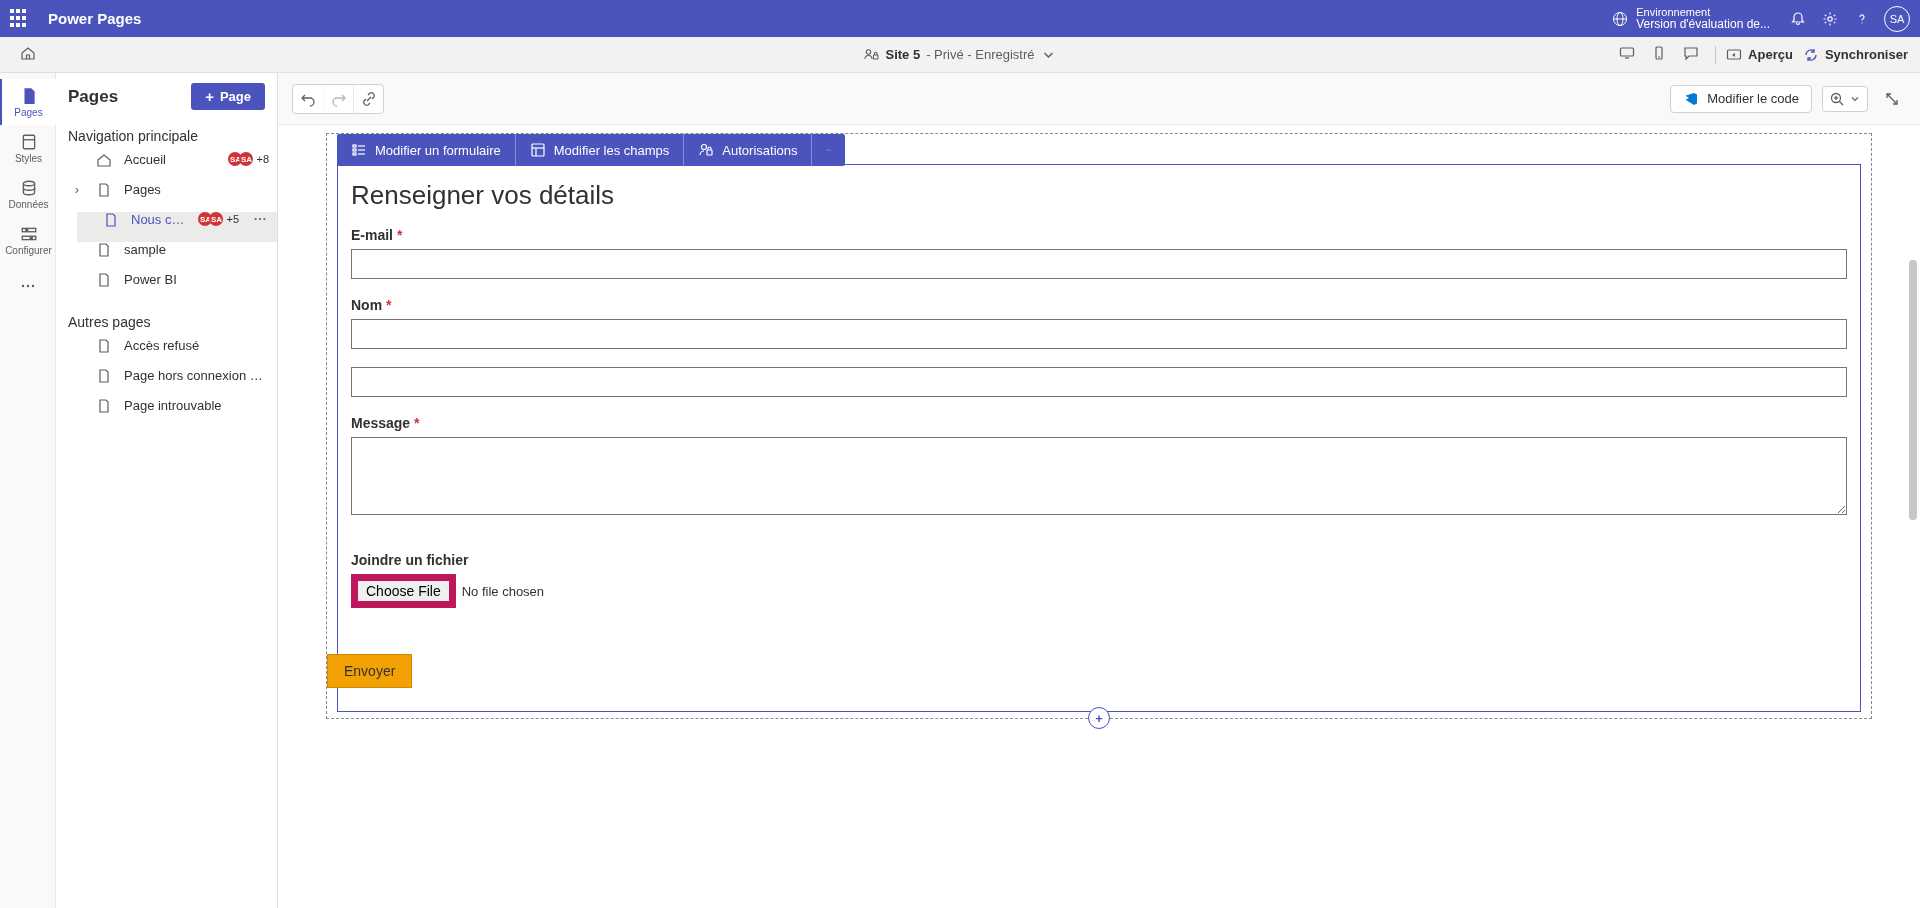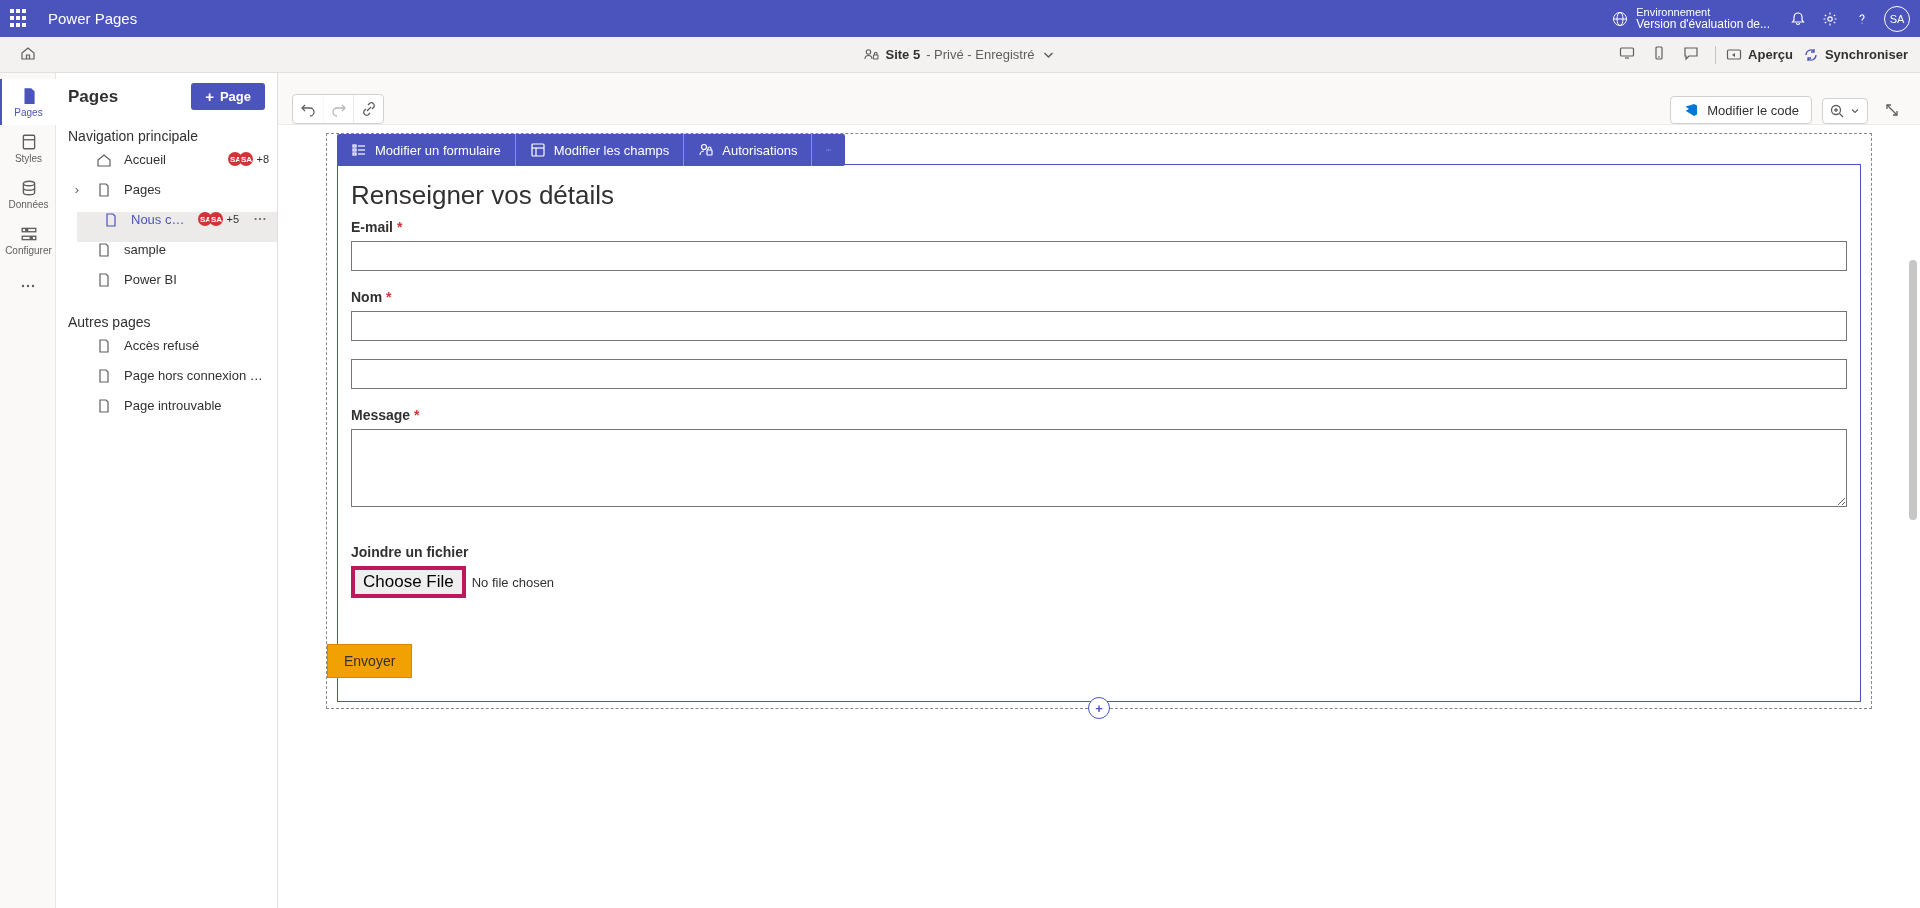--- a/index.html
+++ b/index.html
@@ -2,21 +2,21 @@
 <html><head>
 <meta charset="utf-8">
 <style>
 * { box-sizing: border-box; margin: 0; padding: 0; }
 body { font-family: "Segoe UI", Arial, sans-serif; font-size: 13px; color: #323130; background: #fff; overflow: hidden; }
 
 
 .topbar { height: 37px; background: #4b53bc; display: flex; align-items: center; color: #fff; padding: 0 10px; }
 .topbar .waffle { width: 20px; height: 20px; display: flex; flex-wrap: wrap; gap: 2px; margin-right: 18px; cursor: pointer; }
 .topbar .waffle span { width: 4px; height: 4px; background: #fff; }
-.topbar .brand { font-size: 15px; font-weight: 400; }
+.topbar .brand { font-size: 15px; font-weight: 700; }
 .topbar .spacer { flex: 1; }
 .topbar .env { display: flex; align-items: center; gap: 8px; margin-right: 12px; }
 .topbar .env .env-text { display: flex; flex-direction: column; line-height: 1.1; font-size: 11px; }
 .topbar .env .env-text .env-name { font-size: 12px; }
 .topbar .icon-btn { width: 32px; height: 32px; display: flex; align-items: center; justify-content: center; cursor: pointer; }
 .topbar .avatar { width: 26px; height: 26px; border: 1px solid #fff; border-radius: 50%; display: flex; align-items: center; justify-content: center; font-size: 11px; margin-left: 6px; }
 
 
 .sitebar { height: 36px; background: #f3f2f1; border-bottom: 1px solid #e1dfdd; display: flex; align-items: center; position: relative; }
 .sitebar .home-link { width: 56px; text-align: center; }
@@ -46,49 +46,49 @@
 .sidebar .tree .row .ficon { width: 16px; height: 16px; flex-shrink: 0; }
 .sidebar .tree .row .lbl { flex: 1; white-space: nowrap; overflow: hidden; text-overflow: ellipsis; }
 .sidebar .tree .row .badges { display: flex; align-items: center; gap: 1px; }
 .sidebar .tree .row .badge-circ { width: 14px; height: 14px; border-radius: 50%; background: #d13438; color: #fff; font-size: 8px; display: flex; align-items: center; justify-content: center; font-weight: 600; }
 .sidebar .tree .row .badge-count { font-size: 11px; color: #323130; margin-left: 2px; }
 .sidebar .tree .row .row-more { color: #605e5c; padding: 0 2px; }
 .sidebar .tree .row.lvl1 { padding-left: 14px; }
 .sidebar .tree .row.lvl2 { padding-left: 26px; margin-left: 21px; }
 
 
-.canvas-top { position: absolute; top: 73px; left: 278px; right: 0; height: 52px; background: #faf9f8; border-bottom: 1px solid #edebe9; display: flex; align-items: flex-end; padding: 0 14px; }
+.canvas-top { position: absolute; top: 73px; left: 278px; right: 0; height: 52px; background: #faf9f8; border-bottom: 1px solid #edebe9; display: flex; align-items: center; padding: 0 14px; }
 .canvas-top .toolgroup { display: inline-flex; border: 1px solid #d2d0ce; border-radius: 4px; background: #fff; overflow: hidden; }
 .canvas-top .toolgroup .tbtn { width: 30px; height: 28px; display: flex; align-items: center; justify-content: center; cursor: pointer; color: #605e5c; }
 .canvas-top .toolgroup .tbtn + .tbtn { border-left: 1px solid #edebe9; }
 .canvas-top .spacer { flex: 1; }
 .canvas-top .code-btn { display: flex; align-items: center; gap: 8px; border: 1px solid #d2d0ce; border-radius: 4px; background: #fff; padding: 5px 12px; cursor: pointer; }
 .canvas-top .code-btn svg { color: #0078d4; }
 .canvas-top .zoom { display: flex; align-items: center; gap: 4px; margin-left: 10px; border: 1px solid #d2d0ce; border-radius: 4px; background: #fff; padding: 4px 6px; cursor: pointer; }
 .canvas-top .expand { margin-left: 10px; width: 28px; height: 28px; display: flex; align-items: center; justify-content: center; cursor: pointer; }
 
 .canvas { position: absolute; top: 125px; left: 278px; right: 0; bottom: 0; background: #fff; overflow: auto; }
 .canvas-inner { padding: 8px 48px 40px 48px; }
 .form-wrap { border: 1px dashed #8a8886; position: relative; padding-bottom: 10px; }
 .form-wrap .sel-outline { position: absolute; top: 30px; left: 10px; right: 10px; bottom: 6px; border: 1.5px solid #4b53bc; }
 
 .float-toolbar { position: relative; display: inline-flex; background: #4b53bc; color: #fff; height: 32px; align-items: stretch; border-radius: 2px; margin-left: 10px; margin-top: 0px; z-index: 2; }
 .float-toolbar .ft-btn { display: flex; align-items: center; gap: 8px; padding: 16px 14px; cursor: pointer; font-size: 13px; }
 .float-toolbar .ft-btn + .ft-btn { border-left: 1px solid rgba(255,255,255,0.35); }
 .float-toolbar .ft-more { width: 34px; justify-content: center; }
 
 .form-body { position: relative; padding: 14px 24px 20px; z-index: 1; }
-.form-body h2 { font-size: 26px; font-weight: 400; font-family: Arial, sans-serif; margin-bottom: 8px; }
+.form-body h2 { font-size: 26px; font-weight: 400; font-family: Arial, sans-serif; margin-bottom: 16px; }
 .field { margin-bottom: 18px; }
 .field label { display: block; font-weight: 600; font-size: 14px; margin-bottom: 6px; }
 .field .req { color: #d13438; }
 .field input[type=text] { width: 100%; height: 30px; border: 1px solid #767676; padding: 0 6px; }
 .field textarea { width: 100%; height: 78px; border: 1px solid #767676; padding: 4px 6px; resize: both; }
 .field .file-row { display: flex; align-items: center; gap: 6px; }
-.field .file-btn { border: 4px solid #be185d; background: #efefef; padding: 2px 8px; font-size: 17px; }
+.field .file-btn { border: 7px solid #be185d; background: #efefef; padding: 2px 8px; font-size: 14px; }
 .field .file-status { font-size: 13px; color: #323130; text-align: center; }
 .submit-btn { background: #f2a103; border: 1px solid #d48806; color: #323130; padding: 8px 16px; font-size: 14px; cursor: pointer; }
 
 .add-row { position: relative; text-align: center; margin-top: -12px; z-index: 3; }
 .add-row .add-circ { width: 22px; height: 22px; border: 1.5px solid #4b53bc; background: #fff; border-radius: 50%; display: inline-flex; align-items: center; justify-content: center; color: #4b53bc; font-weight: 700; cursor: pointer; }
 
 .svg-icon { width: 16px; height: 16px; }
 .scrollbar-fake { position: fixed; top: 260px; right: 3px; width: 8px; height: 260px; background: #c8c6c4; border-radius: 4px; }
 </style>
 </head>

